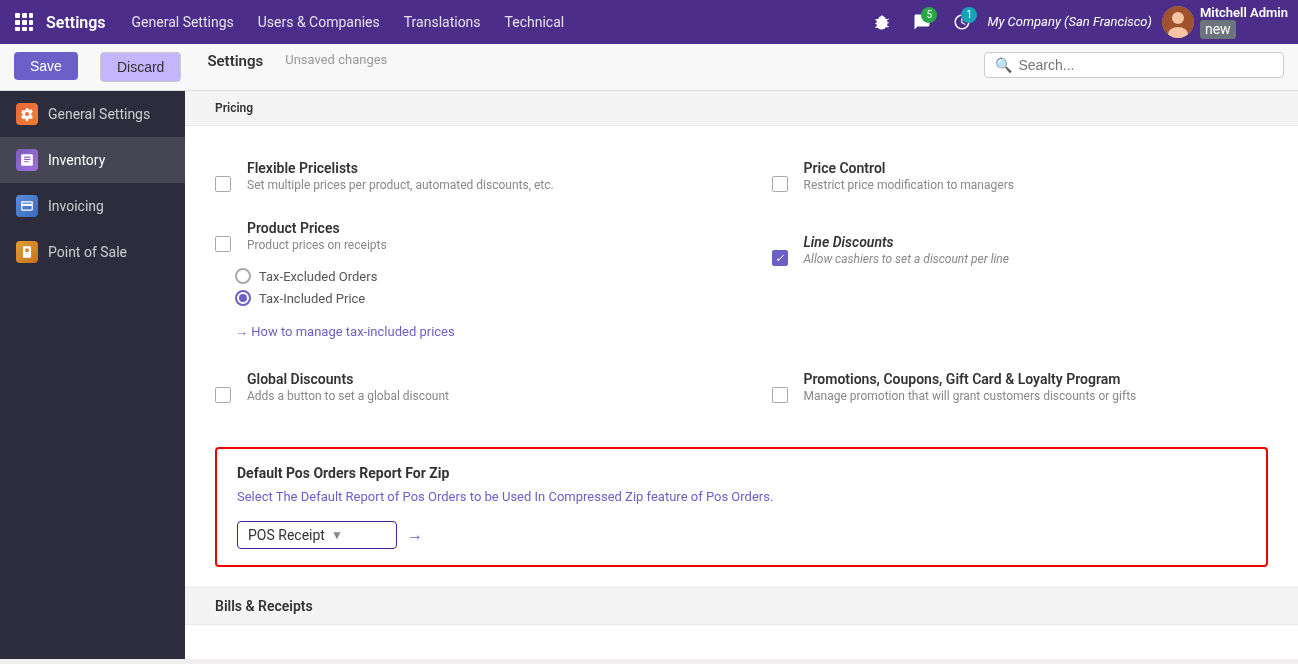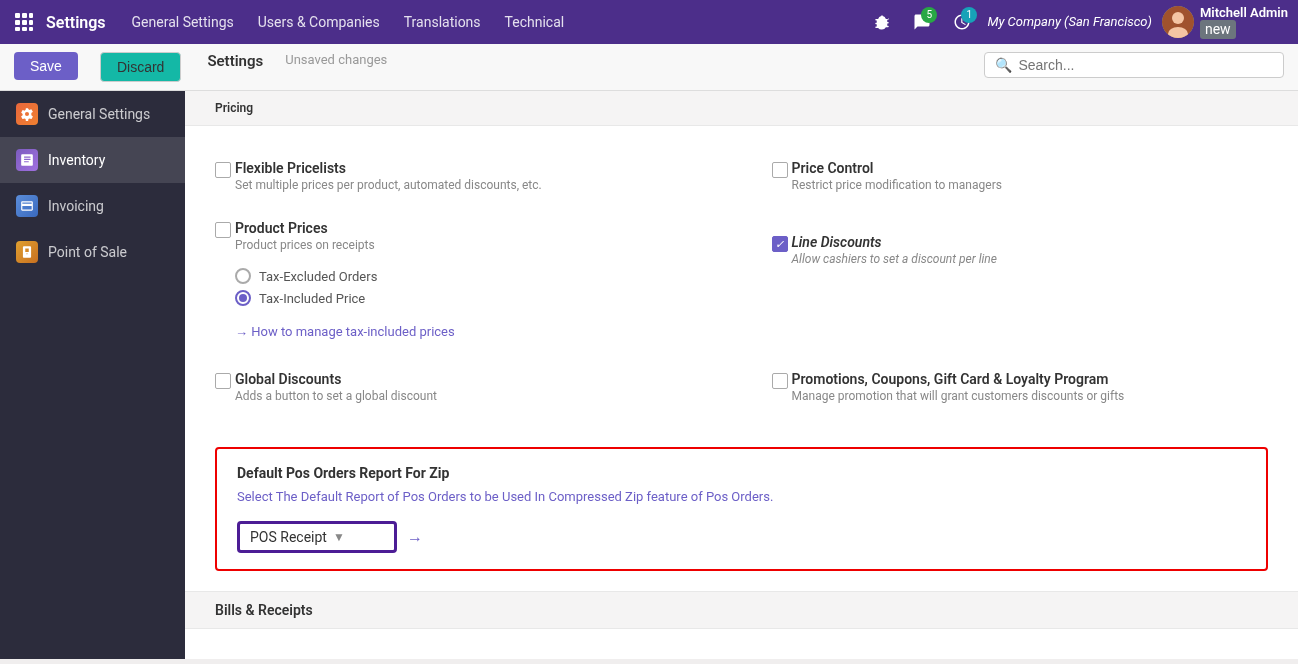--- a/index.html
+++ b/index.html
@@ -76,21 +76,21 @@
       align-items: flex-start;
       padding: 8px 14px;
       gap: 22px;
     }
     .btn-save {
       background: #6c5fc7; color: white; border: none;
       padding: 6px 16px; border-radius: 4px; cursor: pointer;
       font-size: 14px; font-weight: 500;
     }
     .btn-discard {
-      background: #14b8a6; color: #333; border: 1px solid #ccc;
+      background: #c4b5fd; color: #333; border: 1px solid #ccc;
       padding: 6px 16px; border-radius: 4px; cursor: pointer;
       font-size: 14px;
     }
     .toolbar-title {
       font-size: 15px; font-weight: 600; color: #333; margin-left: 4px;
     }
     .toolbar-unsaved {
       color: #999; font-size: 13px;
     }
     .search-bar {
@@ -154,21 +154,21 @@
     }
 
     .settings-grid {
       display: grid;
       grid-template-columns: 1fr 1fr;
       gap: 0;
       padding: 20px 30px;
     }
 
     .setting-item {
-      display: flex; align-items: flex-start; gap: 4px;
+      display: flex; align-items: flex-end; gap: 16px;
       padding: 14px 20px 14px 0;
     }
     .setting-item.right-col {
       padding-left: 30px;
       border-left: none;
     }
     .setting-checkbox {
       width: 16px; height: 16px; margin-top: 2px; flex-shrink: 0;
       border: 1px solid #aaa; background: white; border-radius: 2px;
       display: flex; align-items: center; justify-content: center;
@@ -226,21 +226,21 @@
     }
     .highlighted-box .box-desc {
       font-size: 13px; color: #6c5fc7; line-height: 1.5; margin-bottom: 14px;
     }
 
     .select-row {
       display: flex; align-items: center; gap: 10px;
     }
     .select-dropdown {
       display: flex; align-items: center; gap: 6px;
-      border: 3px solid #4c1d95; border-radius: 4px;
+      border: 1px solid #4c1d95; border-radius: 4px;
       padding: 5px 10px; background: white; cursor: pointer;
       font-size: 14px; color: #333; min-width: 160px;
     }
     .select-dropdown .arrow { color: #888; font-size: 12px; }
     .select-arrow-btn {
       color: #6c5fc7; cursor: pointer; font-size: 16px;
     }
 
     
     .bills-header {

